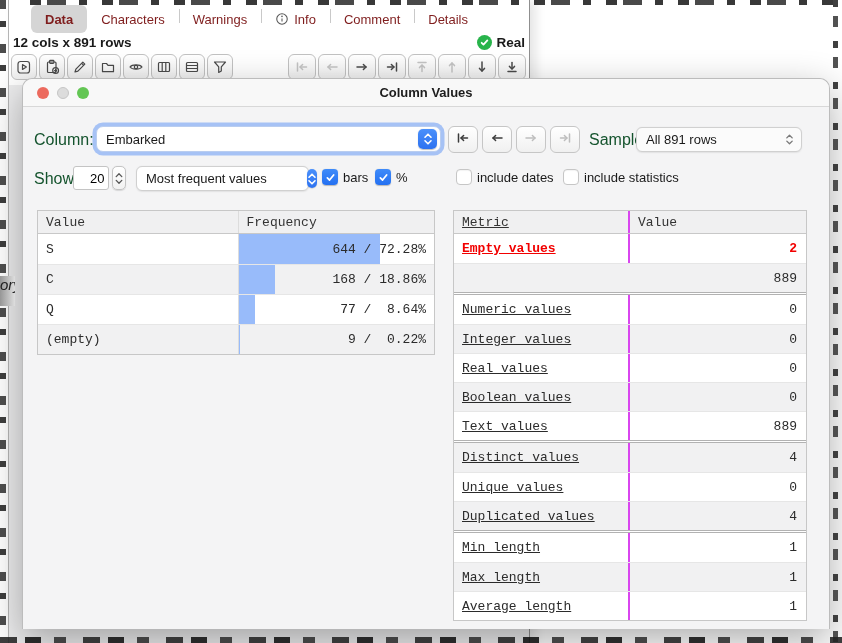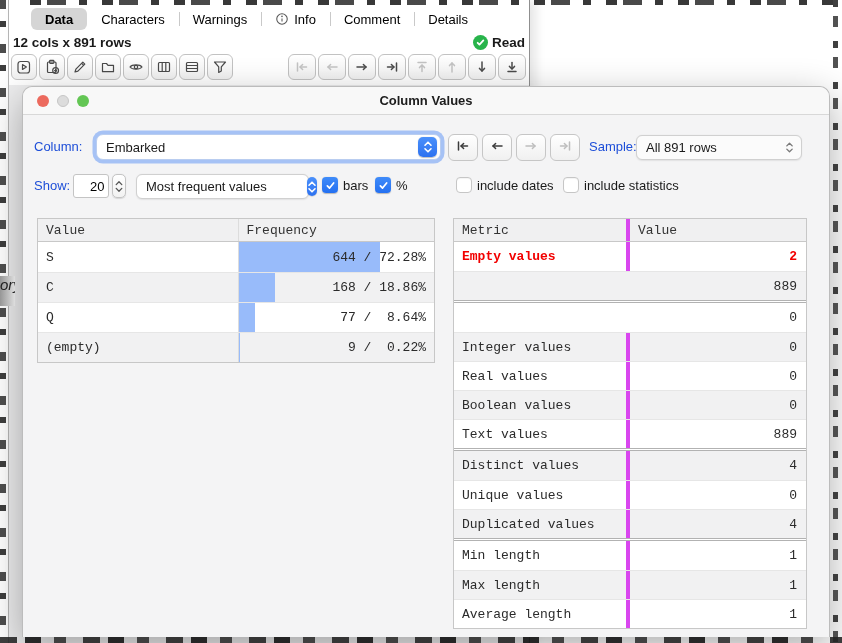--- a/index.html
+++ b/index.html
@@ -22,50 +22,50 @@
   .noise-bottom{left:0;top:637px;width:842px;height:6px;
     background:repeating-linear-gradient(90deg,#232323 0 17px,transparent 17px 25px,#111 25px 41px,transparent 41px 54px,#2e2e2e 54px 66px,transparent 66px 83px);}
   .left-fragment{position:absolute;left:0;top:276px;width:15px;height:30px;z-index:51;
     background:linear-gradient(90deg,#969696,#dedede);color:#222;font-size:15px;line-height:18px;overflow:hidden;font-style:italic;}
 
   
   .edt-window{position:absolute;left:8px;top:0;width:522px;height:643px;background:#ededee;
     border-left:1px solid #b5b5b5;border-right:1px solid #8f8f8f;box-shadow:6px 0 10px rgba(0,0,0,.10);}
   .edt-top{position:absolute;left:0;top:0;width:100%;height:85px;background:#fff;}
   .tabbar{position:absolute;left:22px;top:7px;height:24px;display:flex;align-items:center;background:#fff;border-radius:0 9px 9px 0;padding-right:6px;}
-  .tab{position:relative;height:22px;display:flex;align-items:center;justify-content:center;gap:5px;
-    padding:0 14px;font-size:13px;color:#000000;cursor:default;white-space:nowrap;}
+  .tab{position:relative;height:28px;display:flex;align-items:center;justify-content:center;gap:5px;
+    padding:0 14px;font-size:13px;color:#7f1d1d;cursor:default;white-space:nowrap;}
   .tab + .tab::before{content:"";position:absolute;left:0;top:4px;height:14px;width:1px;background:#c9c9c9;}
   .tab.selected{background:#d5d5d5;border-radius:6px;font-weight:700;}
   .tab.selected::before, .tab.selected + .tab::before{display:none;}
   .statusline{position:absolute;left:4px;right:4px;top:33px;height:18px;display:flex;align-items:center;font-size:13.5px;}
   .status-text{font-weight:700;}
   .read-badge{margin-left:auto;display:flex;align-items:center;gap:4px;font-weight:700;}
   .read-dot{width:15px;height:15px;border-radius:50%;background:var(--read-green);display:flex;align-items:center;justify-content:center;}
   .toolbar{position:absolute;left:2px;top:54px;display:flex;gap:2px;}
   .navgroup{position:absolute;left:279px;top:54px;display:flex;gap:2px;}
   .tbtn{width:26px;height:26px;border:1px solid #c2c2c2;border-radius:6px;background:linear-gradient(#fff,#f1f1f1);
     display:flex;align-items:center;justify-content:center;color:#4a4a4a;}
   .navgroup .tbtn{width:28px;}
   .tbtn.disabled{color:#c3c3c3;}
   .tbtn svg{display:block;}
 
   
-  .dialog{position:absolute;left:22px;top:86px;width:808px;height:551px;background:#f4f4f5;
+  .dialog{position:absolute;left:22px;top:78px;width:808px;height:551px;background:#f4f4f5;
     border:1px solid #bcbcbc;border-bottom:none;border-radius:10px 10px 0 0;box-shadow:0 12px 38px rgba(0,0,0,.32);z-index:10;}
   .titlebar{position:relative;height:28px;background:#f8f8f8;border-radius:10px 10px 0 0;border-bottom:1px solid #d8d8d8;
     display:flex;align-items:center;justify-content:center;}
   .dialog-title{font-size:13px;font-weight:700;color:#1c1c1c;}
   .lights{position:absolute;left:14px;top:8px;display:flex;gap:8px;}
   .light{width:12px;height:12px;border-radius:50%;}
   .light.red{background:var(--traffic-red);}
   .light.gray{background:var(--traffic-gray);border:.5px solid #c6c6c6;}
   .light.green{background:var(--traffic-green);}
 
-  .ctl-label{font-size:13px;color:#1d4ed8;}
+  .ctl-label{font-size:16px;color:#14532d;}
   .row1,.row2{position:absolute;left:0;width:100%;}
   .row1{top:46px;height:28px;}
   .row2{top:86px;height:26px;}
   .abs{position:absolute;}
 
   .combobox{height:26px;background:#fff;border:1px solid #b9cdf0;border-radius:7px;display:flex;align-items:center;
     font-size:13px;padding-left:9px;box-shadow:0 0 0 3.5px rgba(72,132,247,.45);}
   .combobox .cb-text{flex:1;}
   .popup-stepper{width:19px;height:20px;margin-right:3px;border-radius:5px;background:linear-gradient(#4a90fb,#2d72f0);
     display:flex;align-items:center;justify-content:center;box-shadow:0 .5px 1px rgba(0,0,0,.25);}
@@ -101,21 +101,21 @@
   .trow.alt{background:#f1f1f2;}
   .t-left .trow{height:30px;}
   .t-right .trow{height:29px;}
   .t-left .trow + .trow{border-top:1px solid #e6e6e6;}
   .t-right .trow + .trow{border-top:1px solid #e6e6e6;}
   .tgroup + .tgroup{border-top:3px double #b2b2b2;}
   .c-val{width:201px;padding-left:8px;border-right:1px solid #dcdcdc;align-self:stretch;display:flex;align-items:center;}
   .c-freq{width:196px;position:relative;align-self:stretch;display:flex;align-items:center;justify-content:flex-end;}
   .c-freq .bar{position:absolute;left:0;top:0;bottom:0;background:var(--bar-blue);}
   .c-freq .freq-text{position:relative;padding-right:8px;white-space:pre;}
-  .c-metric{width:176px;padding-left:8px;border-right:4px solid #d946ef;align-self:stretch;display:flex;align-items:center;}
+  .c-metric{width:176px;padding-left:8px;border-right:2px solid #d946ef;align-self:stretch;display:flex;align-items:center;text-decoration:underline;}
   .c-mval{flex:1;text-align:right;padding-right:9px;}
   .trow.hl-red .c-metric,.trow.hl-red .c-mval{color:var(--highlight-red);font-weight:700;}
 </style>
 </head>
 <body>
 
 <div class="screen">
 
   <div class="noise noise-top"></div>
   <div class="noise noise-right"></div>
@@ -155,21 +155,21 @@
     </div>
 
     <div class="statusline">
       <span class="status-text">12 cols x 891 rows</span>
       <span class="read-badge">
         <span class="read-dot">
           <svg width="9" height="9" viewBox="0 0 12 12" fill="none" stroke="#fff" stroke-width="2.4" stroke-linecap="round" stroke-linejoin="round">
               <path d="M2.2 6.4 L4.6 8.8 L9.8 3.2"></path>
             </svg>
         </span>
-        <span>Read</span>
+        <span>Real</span>
       </span>
     </div>
 
     <div class="toolbar">
       <div class="tbtn">
           <span>
             <svg width="16" height="16" viewBox="0 0 16 16" fill="none" stroke="currentColor" stroke-width="1.2" stroke-linejoin="round">
               <rect x="2" y="2.5" width="11.5" height="11.5" rx="2.5"></rect>
               <path d="M6.5 5.6 L10.4 8 L6.5 10.4 Z"></path>
             </svg>
@@ -456,20 +456,21 @@
         <div class="trow hl-red">
           <div class="c-metric">Empty values</div>
           <div class="c-mval">2</div>
         </div>
         <div class="trow alt">
           <div class="c-mval">889</div>
         </div>
       </div>
       <div class="tgroup">
         <div class="trow">
+          <div class="c-metric">Numeric values</div>
           <div class="c-mval">0</div>
         </div>
         <div class="trow alt">
           <div class="c-metric">Integer values</div>
           <div class="c-mval">0</div>
         </div>
         <div class="trow">
           <div class="c-metric">Real values</div>
           <div class="c-mval">0</div>
         </div>

